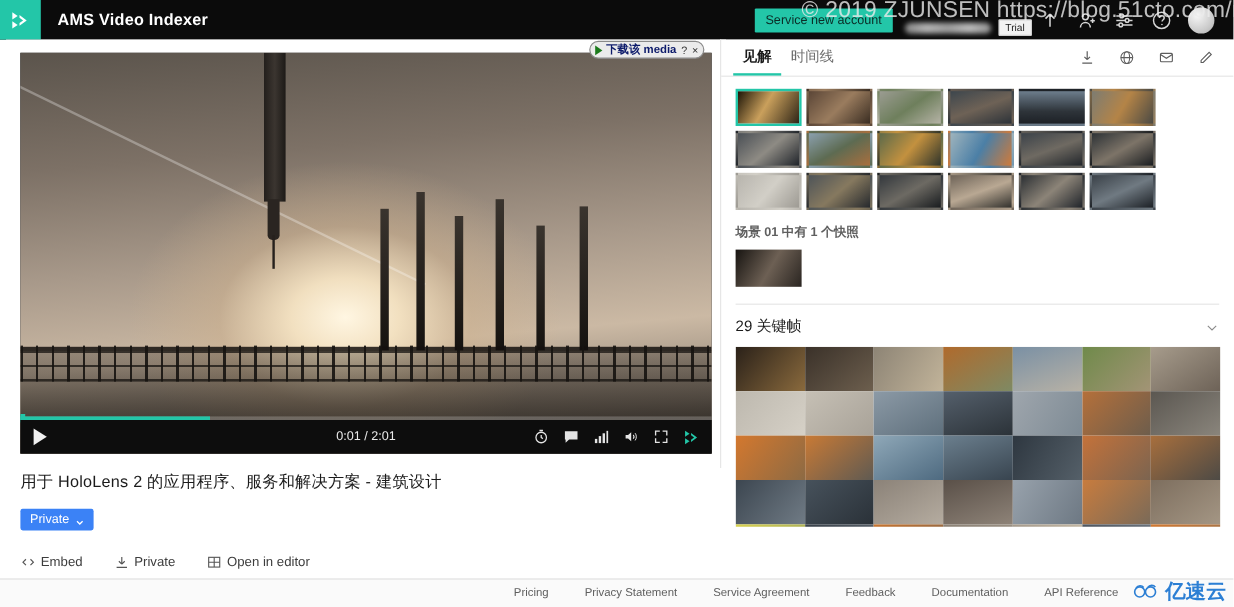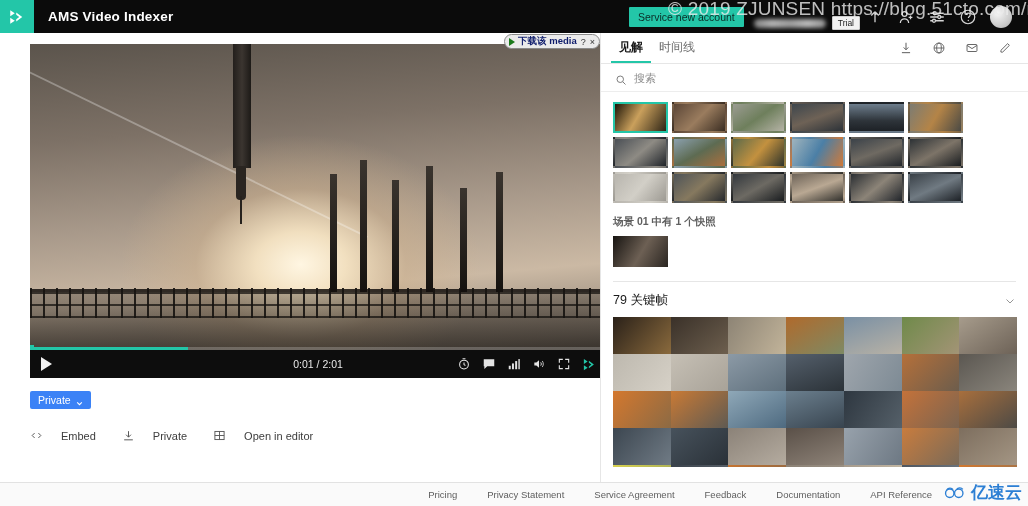--- a/index.html
+++ b/index.html
@@ -56,21 +56,21 @@
   
   .wm-top {
     position: absolute; left: 668px; top: -2px; z-index: 40;
     font-family: "Liberation Sans", sans-serif;
     font-size: 19px; color: rgba(235,235,235,.80);
     white-space: nowrap; pointer-events: none; letter-spacing: .2px;
   }
 
   
   .left-col {
-    position: absolute; left: 18px; top: 33px; width: 600px; height: 473px;
+    position: absolute; left: 5px; top: 33px; width: 600px; height: 473px;
     background: #ffffff; padding: 11px 12px 0 12px;
   }
   .player-wrap { position: relative; width: 576px; height: 334px; background: #000; }
   .video-frame {
     position: absolute; inset: 0; overflow: hidden;
     background:
       radial-gradient(ellipse 250px 180px at 47% 66%, #fff6e2 0%, rgba(246,228,195,.92) 18%, rgba(206,177,141,.5) 42%, rgba(0,0,0,0) 72%),
       linear-gradient(175deg, #5b544c 0%, #7d7166 26%, #a8998a 50%, #cbb9a4 70%, #8d8174 88%, #4b453f 100%);
   }
   .vf-ground {
@@ -154,28 +154,28 @@
     font-size: 13.5px; color: #1b1b1b; margin-top: 15px; letter-spacing: .2px;
   }
   .private-pill {
     display: inline-flex; align-items: center; gap: 5px;
     background: #3b82f6; color: #fff; font-size: 10.5px;
     padding: 3px 8px; border-radius: 2px; margin-top: 13px; cursor: pointer;
   }
   .chev { width: 7px; height: 7px; }
   .action-row { display: flex; align-items: center; gap: 26px; margin-top: 20px; }
   .action-link {
-    display: flex; align-items: center; gap: 18px;
+    display: flex; align-items: center; gap: 4px;
     font-size: 11px; color: #3d3d3d; cursor: pointer;
   }
   .action-ico { width: 13px; height: 13px; color: #555; display:block; }
 
   
   .right-col {
-    position: absolute; left: 600px; top: 33px; width: 428px; height: 473px;
+    position: absolute; left: 600px; top: 33px; width: 428px; height: 357px;
     background: #ffffff; border-left: 1px solid #e6e6e6;
   }
   .tabs-row {
     height: 31px; display: flex; align-items: stretch;
     border-bottom: 1px solid #e6e6e6; padding: 0 10px;
   }
   .tab {
     display: flex; align-items: center; padding: 0 8px; font-size: 12px;
     color: #6b6b6b; cursor: pointer; border-bottom: 2px solid transparent;
   }
@@ -368,20 +368,21 @@
             <svg viewBox="0 0 24 24" fill="#23c6a8">
               <path d="M3 3 L9 7 L3 11 Z"></path>
                 <path d="M3 13 L9 17 L3 21 Z"></path>
               <path d="M11 6 L19 12 L11 18 L11 15 L15 12 L11 9 Z"></path>
             </svg>
           </span>
         </span>
       </div>
     </div>
 
+    <div class="vid-title">用于 HoloLens 2 的应用程序、服务和解决方案 - 建筑设计</div>
 
     <div class="private-pill">
       <span>Private</span>
       <span class="chev">
         <svg viewBox="0 0 12 12" fill="none" stroke="#ffffff" stroke-width="1.8">
             <path d="M2 4l4 4 4-4"></path>
           </svg>
       </span>
     </div>
 
@@ -439,29 +440,20 @@
           </svg>
         </span>
         <span class="tab-ico">
           <svg viewBox="0 0 24 24" fill="none" stroke="currentColor" stroke-width="1.6">
             <path d="M16.5 4.5l3 3L8 19H5v-3z"></path>
           </svg>
         </span>
       </div>
     </div>
 
-    <div class="search-row">
-      <span class="search-ico">
-        <svg viewBox="0 0 24 24" fill="none" stroke="currentColor" stroke-width="2">
-          <circle cx="10.5" cy="10.5" r="6.5"></circle>
-            <path d="M15.5 15.5L21 21"></path>
-        </svg>
-      </span>
-      <input class="search-input" type="text" placeholder="搜索" style="">
-    </div>
 
     <div class="panel-scroll">
 
       <div class="section">
         <div class="thumb-grid">
           <div class="thumb sel" style="background:linear-gradient(120deg,#1d1508,#caa05c 45%,#2d2416);"></div>
           <div class="thumb" style="background:linear-gradient(135deg,#5b4637,#9a7c5e,#3a2d22);"></div>
           <div class="thumb" style="background:linear-gradient(145deg,#9b9c92,#6e7f5c,#b5b3a6);"></div>
           <div class="thumb" style="background:linear-gradient(160deg,#3d464d,#6e6256,#2c3238);"></div>
           <div class="thumb" style="background:linear-gradient(180deg,#6d7d8c,#2e343a 62%,#1d2126);"></div>
@@ -483,21 +475,21 @@
         </div>
 
         <div class="scene-note">场景 01 中有 1 个快照</div>
         <div class="snap-thumb" style="background:linear-gradient(120deg,#171411,#6d6054 52%,#2a2521);"></div>
 
         <div class="divider"></div>
       </div>
 
       <div class="section">
         <div class="section-head">
-          <span>79 关键帧</span>
+          <span>29 关键帧</span>
           <span class="chev-down">
             <svg viewBox="0 0 24 24" fill="none" stroke="currentColor" stroke-width="1.8">
                 <path d="M5 9l7 7 7-7"></path>
               </svg>
           </span>
         </div>
         <div class="kf-mosaic">
           <div class="kf" style="background:linear-gradient(130deg,#2a2119,#8a6a3d);"></div>
           <div class="kf" style="background:linear-gradient(140deg,#3a3129,#6d5f4e);"></div>
           <div class="kf" style="background:linear-gradient(120deg,#8d8475,#c2b49a);"></div>

